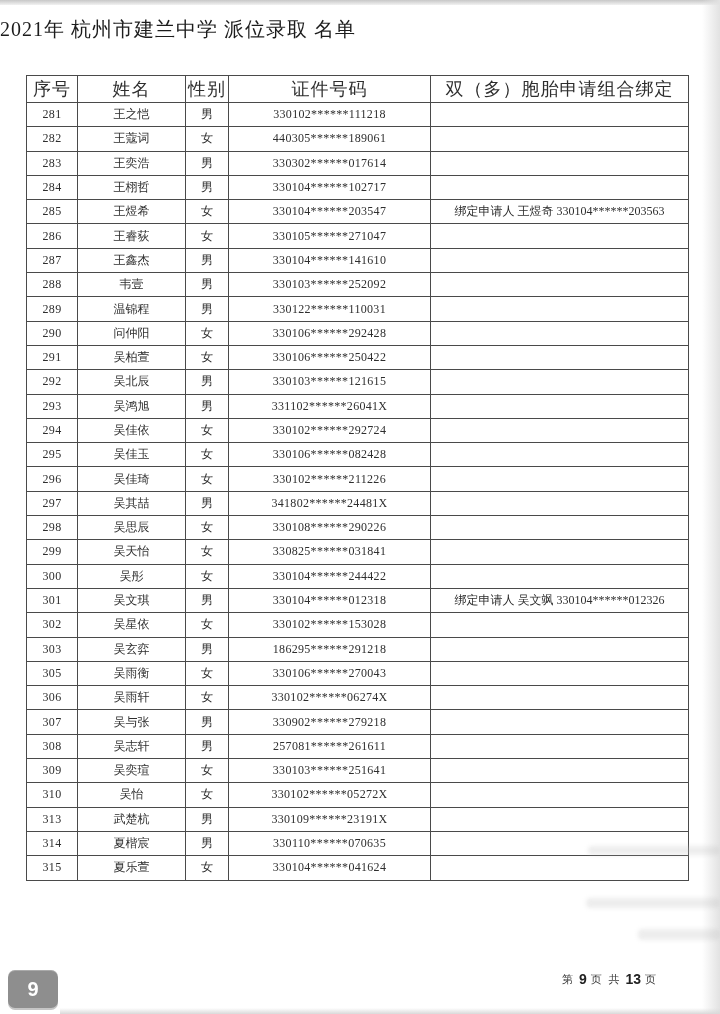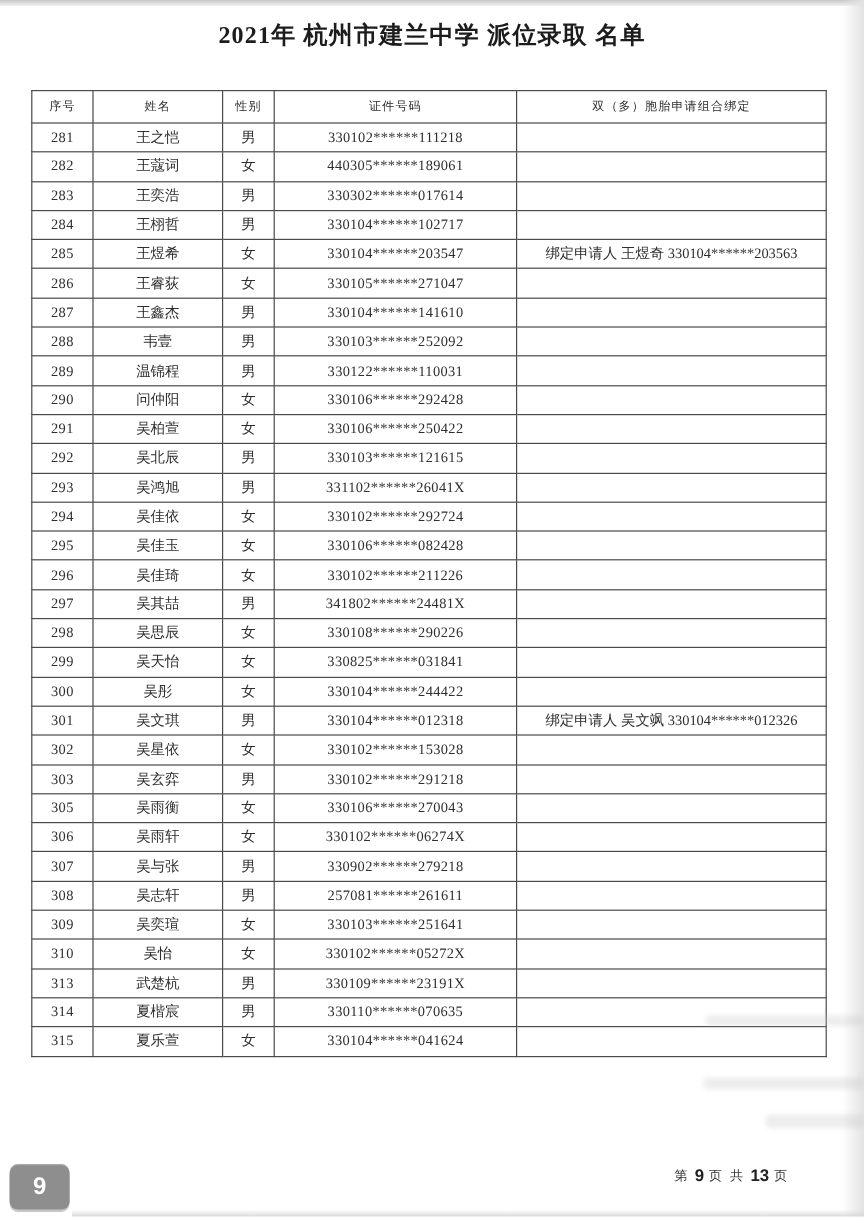--- a/index.html
+++ b/index.html
@@ -8,29 +8,29 @@
   .page{position:relative;width:720px;height:1014px;background:#ffffff;overflow:hidden;}
 
   
   .edge-top{position:absolute;top:0;left:0;width:100%;height:5px;
             background:linear-gradient(#c7c7c7,#f2f2f2);}
   .edge-right{position:absolute;top:0;right:0;width:18px;height:100%;
               background:linear-gradient(to right,rgba(255,255,255,0),#e2e2e2);}
   .edge-bottom{position:absolute;bottom:0;left:60px;right:0;height:6px;
                background:linear-gradient(rgba(255,255,255,0),#d9d9d9);}
 
-  .title{position:absolute;top:16px;left:0;width:100%;text-align:center;
-         font-size:20px;font-weight:bold;letter-spacing:1px;color:#1c1c1c;}
+  .title{position:absolute;top:16px;left:0;width:100%;text-align:left;
+         font-size:20px;font-weight:normal;letter-spacing:1px;color:#1c1c1c;}
 
   table.roster{position:absolute;top:75px;left:26px;width:662px;
                border-collapse:collapse;table-layout:fixed;}
   table.roster th,table.roster td{
     border:1px solid #4a4a4a;text-align:center;vertical-align:middle;
     padding:0 2px;overflow:hidden;white-space:nowrap;color:#2e2e2e;}
-  table.roster th{height:26px;font-size:10px;font-weight:500;letter-spacing:1px;}
+  table.roster th{height:26px;font-size:18px;font-weight:500;letter-spacing:1px;}
   table.roster td{height:23.3px;font-size:12px;}
   td.c-no,td.c-id{font-size:11.5px;letter-spacing:0.3px;}
   td.c-binding{font-size:11px;margin-top:20px;}
 
   .footer{position:absolute;right:62px;top:971px;font-size:11px;color:#3a3a3a;
           letter-spacing:2px;display:flex;align-items:center;gap:4px;}
   .footer .num{font-family:"Liberation Sans","DejaVu Sans",sans-serif;
                font-size:14px;font-weight:bold;letter-spacing:0;color:#222;}
 
   .page-badge{position:absolute;left:8px;top:970px;width:50px;height:38px;
@@ -226,21 +226,21 @@
       <td class="c-no">302</td>
       <td class="c-name">吴星依</td>
       <td class="c-gender">女</td>
       <td class="c-id">330102******153028</td>
       <td class="c-binding"></td>
     </tr>
         <tr>
       <td class="c-no">303</td>
       <td class="c-name">吴玄弈</td>
       <td class="c-gender">男</td>
-      <td class="c-id">330102******291218</td>
+      <td class="c-id">186295******291218</td>
       <td class="c-binding"></td>
     </tr>
         <tr>
       <td class="c-no">305</td>
       <td class="c-name">吴雨衡</td>
       <td class="c-gender">女</td>
       <td class="c-id">330106******270043</td>
       <td class="c-binding"></td>
     </tr>
         <tr>

